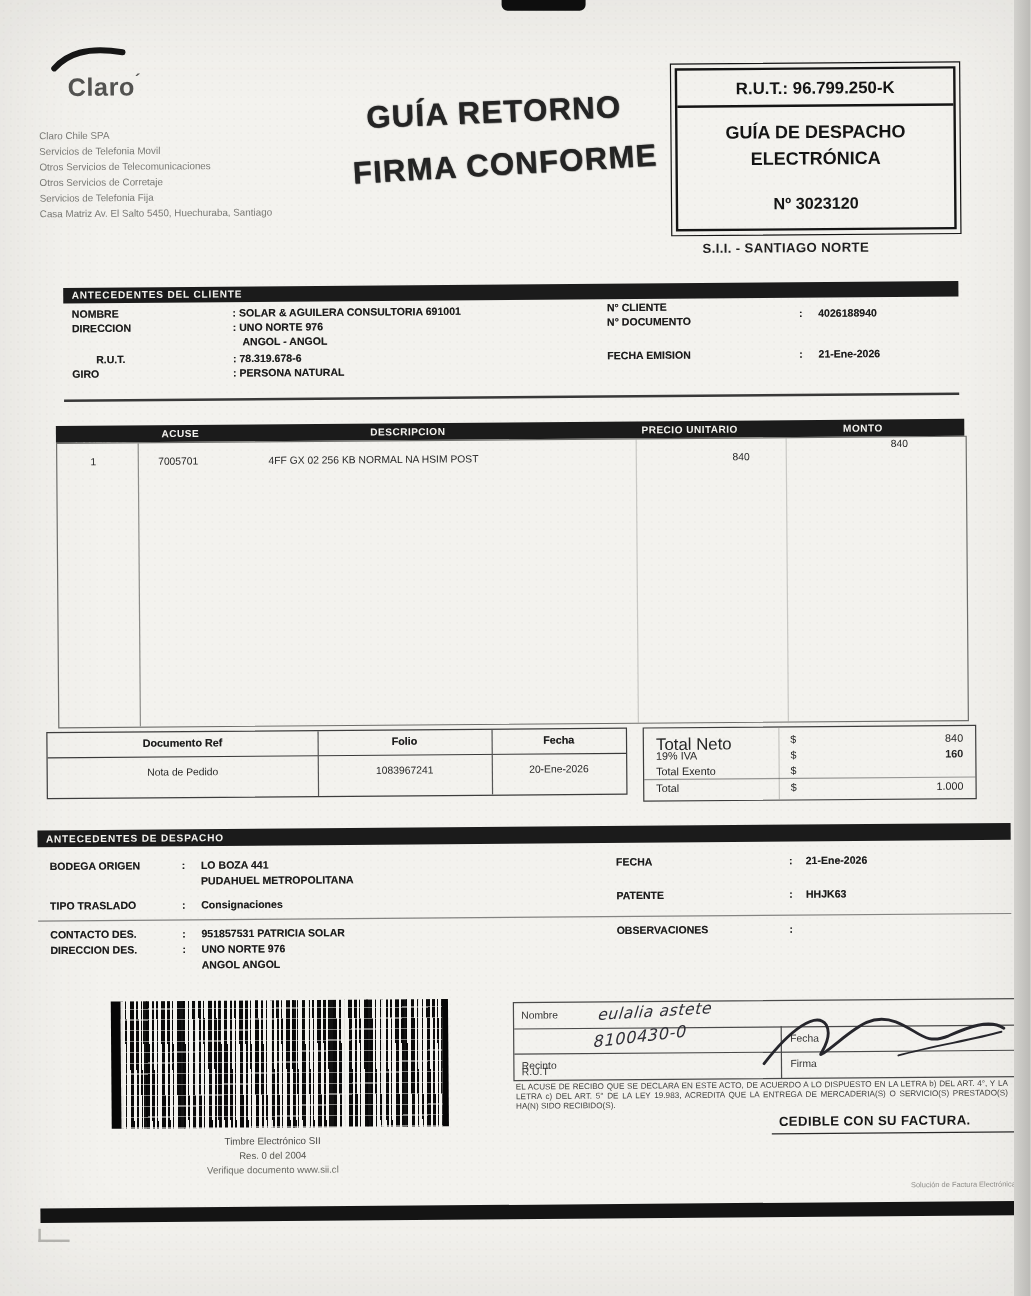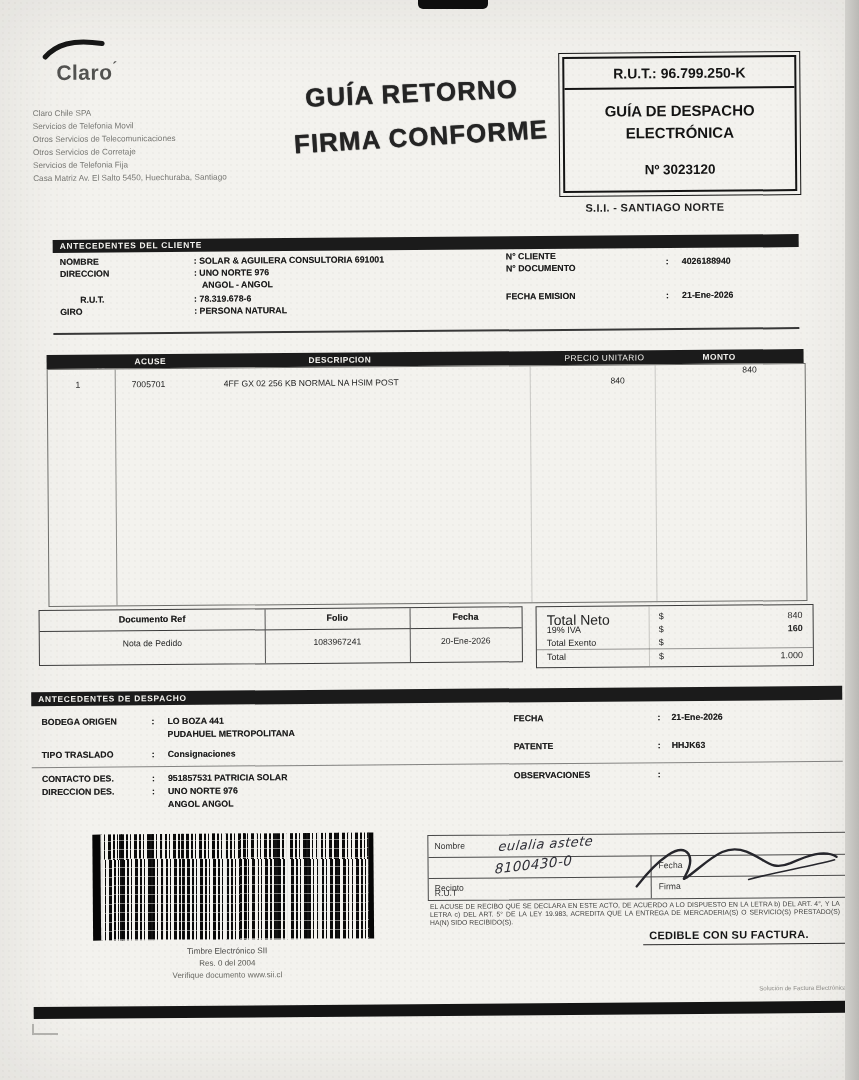--- a/index.html
+++ b/index.html
@@ -99,21 +99,21 @@
     <span class="lbl" style="left:508px;top:292px;">FECHA EMISION</span>
     <span class="lbl" style="left:668px;top:292px;">:</span>
     <span class="lbl" style="left:684px;top:292px;">21-Ene-2026</span>
 
     <div class="hline" style="left:55px;top:330px;width:746px;height:2px;background:#383838;"></div>
 
     <div class="bar" style="left:48px;top:352px;width:757px;height:14px;">
       <span class="abs" style="left:14px;top:10px;line-height:14px;font-weight:bold;font-size:8.4px;letter-spacing:0.4px;">CANTIDAD</span>
       <span class="abs" style="left:88px;top:0;line-height:14px;font-weight:bold;font-size:8.4px;letter-spacing:0.4px;">ACUSE</span>
       <span class="abs" style="left:262px;top:0;line-height:14px;font-weight:bold;font-size:8.4px;letter-spacing:0.4px;">DESCRIPCION</span>
-      <span class="abs" style="left:488px;top:0;line-height:14px;font-weight:normal;font-size:8.4px;letter-spacing:0.4px;margin-left:30px;">PRECIO UNITARIO</span>
+      <span class="abs" style="left:488px;top:0;line-height:14px;font-weight:bold;font-size:8.4px;letter-spacing:0.4px;">PRECIO UNITARIO</span>
       <span class="abs" style="left:656px;top:0;line-height:14px;font-weight:bold;font-size:8.4px;letter-spacing:0.4px;">MONTO</span>
     </div>
 
     <div class="abs" style="left:48px;top:366px;width:757px;height:236px;border:1px solid #6e6e6b;">
       <div class="vline" style="left:67px;top:0;height:236px;"></div>
       <div class="vline" style="left:482px;top:0;height:236px;opacity:0.4;"></div>
       <div class="vline" style="left:607px;top:0;height:236px;opacity:0.4;"></div>
 
       <span class="txt" style="left:607px;top:0;width:102px;text-align:right;">840</span>
       <span class="txt" style="left:0;top:10px;width:60px;text-align:center;">1</span>

